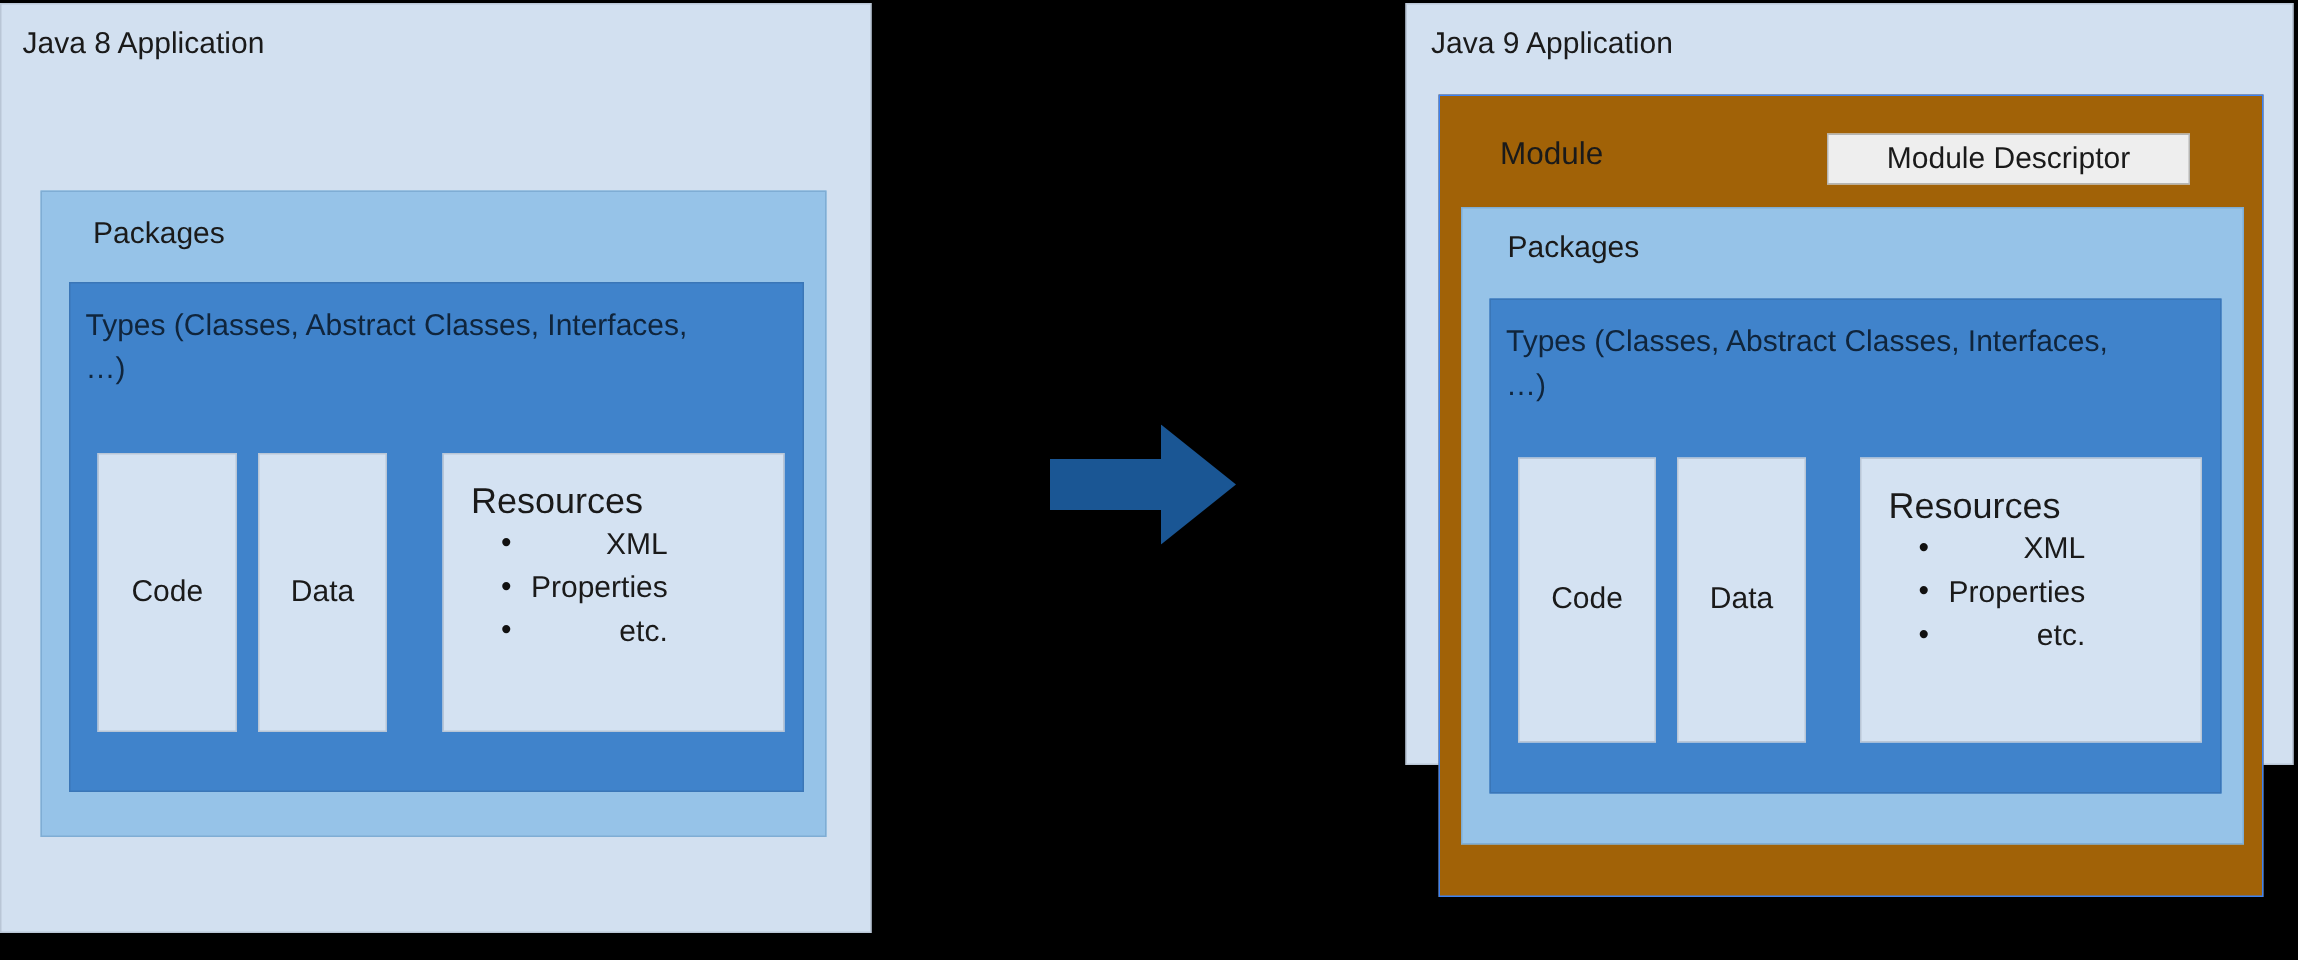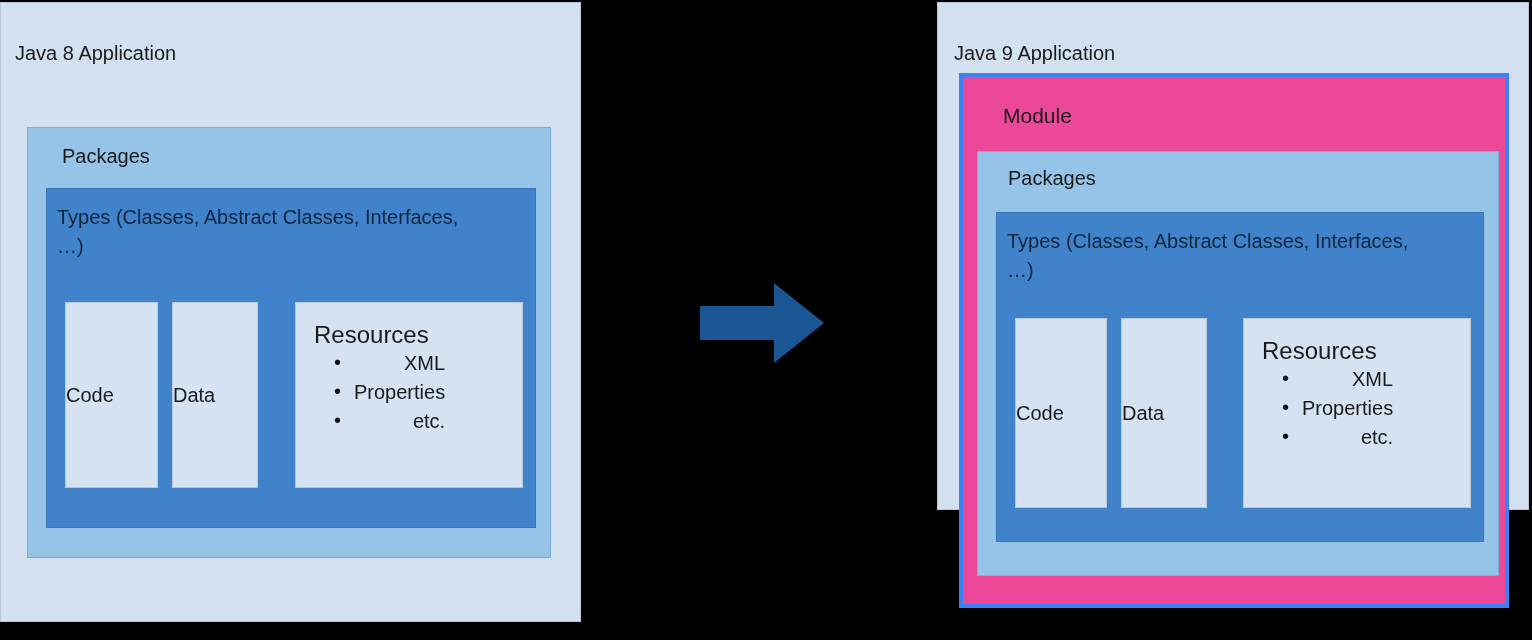--- a/index.html
+++ b/index.html
@@ -36,36 +36,35 @@
     height: 508px;
   }
   .app-title {
     position: absolute;
     left: 14px;
     top: 14px;
     font-size: 20px;
     line-height: 24px;
     color: #1a1a1a;
     white-space: nowrap;
-    margin-top: 24px;
   }
   #panel-java9 .app-title {
     left: 16px;
     top: 14px;
   }
 
   
   .module-box {
     position: absolute;
     left: 21px;
-    top: 70px;
+    top: 60px;
     width: 550px;
     height: 535px;
-    background: #ec4899;
-    border: 4px solid #3b82f6;
+    background: #a16207;
+    border: 1px solid #3b82f6;
     box-sizing: border-box;
   }
   .module-label {
     position: absolute;
     left: 40px;
     top: 26px;
     font-size: 21px;
     line-height: 25px;
     color: #1a1a1a;
     white-space: nowrap;
@@ -155,20 +154,21 @@
     background: #d4e2f2;
     border: 1px solid #b9c6d6;
     box-sizing: border-box;
   }
   .leaf-center-label {
     position: absolute;
     left: 0;
     right: 0;
     top: 50%;
     transform: translateY(-50%);
+    text-align: center;
     font-size: 20px;
     color: #1a1a1a;
   }
 
   .box-code  { left: 18px;  top: 113px; width: 93px;  height: 186px; }
   .box-data  { left: 125px; top: 113px; width: 86px;  height: 186px; padding-left: 16px; }
   .box-res   { left: 248px; top: 113px; width: 228px; height: 186px; }
 
   #types-java9 .box-code { left: 18px;  top: 105px; width: 92px;  height: 190px; }
   #types-java9 .box-data { left: 124px; top: 105px; width: 86px;  height: 190px; }
@@ -260,20 +260,21 @@
 </div>
 
 <div class="app-panel" id="panel-java9">
 
   <div class="app-title">Java 9 Application</div>
 
   <div class="module-box">
 
     <div class="module-label">Module</div>
 
+    <div class="module-descriptor">Module Descriptor</div>
 
     <div class="packages-box" id="packages-java9">
 
       <div class="packages-label">Packages</div>
 
       <div class="types-box" id="types-java9">
 
         <div class="types-label">Types (Classes, Abstract Classes, Interfaces, …)</div>
 
         <div class="leaf-box box-code">

